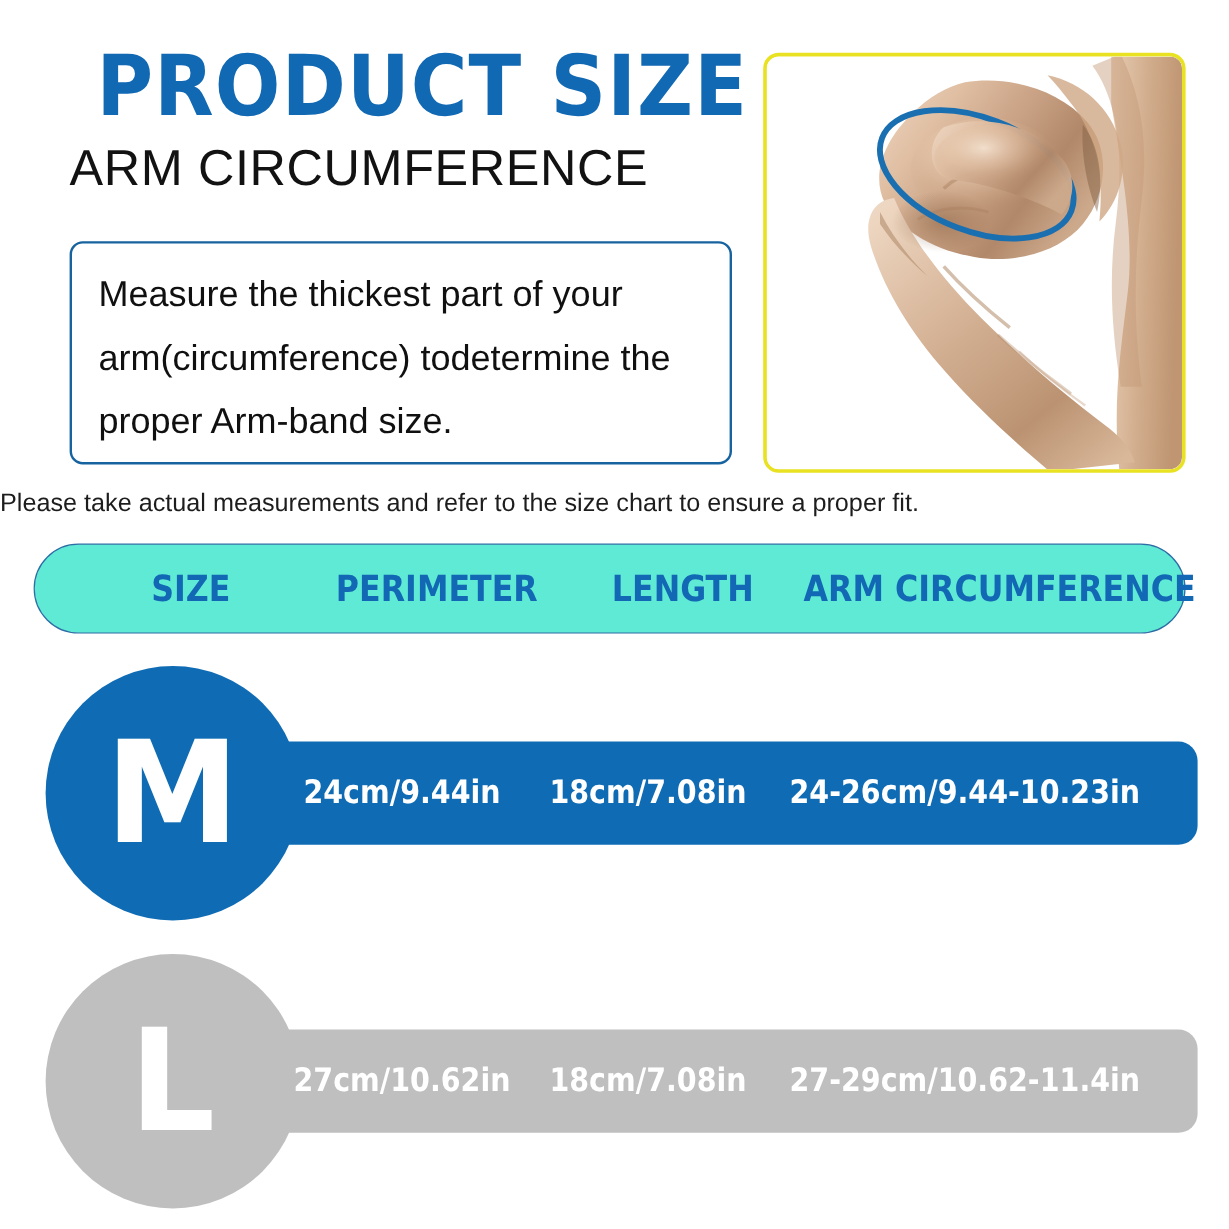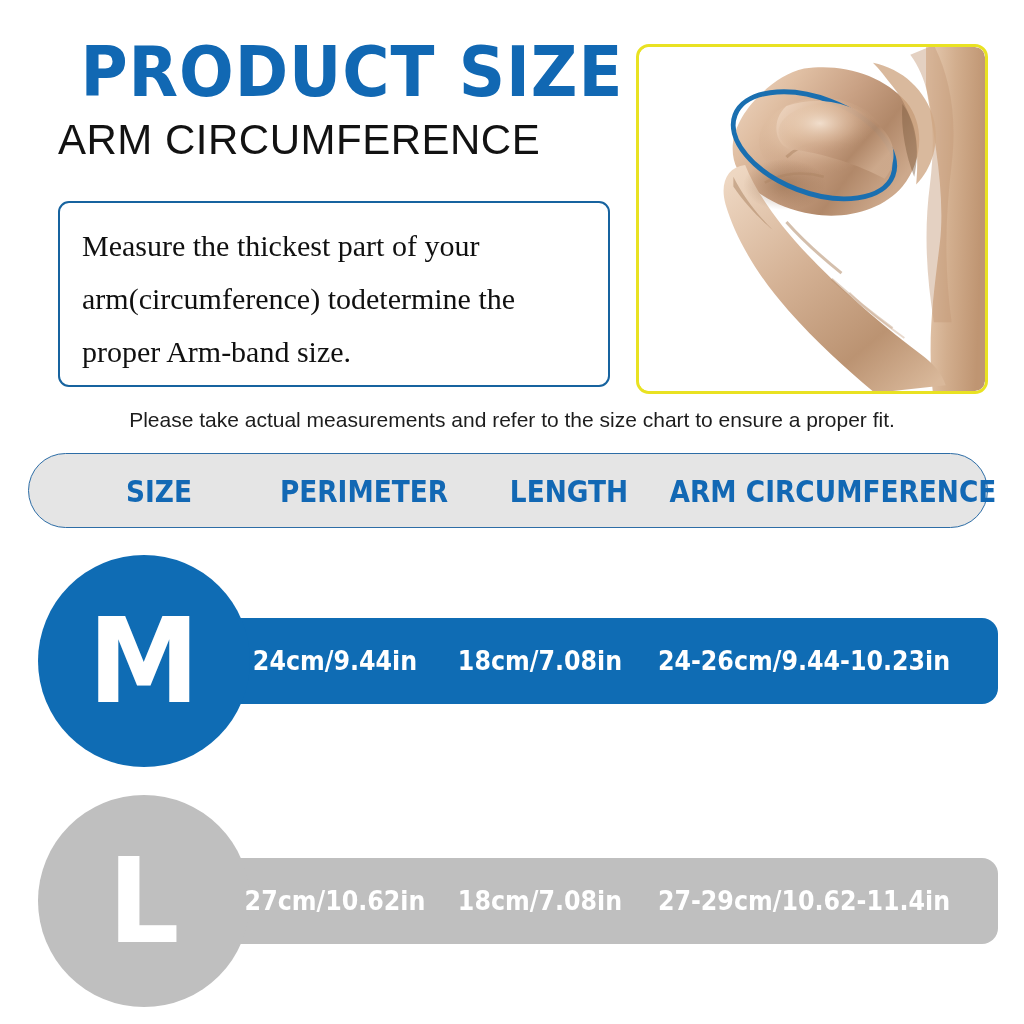--- a/index.html
+++ b/index.html
@@ -53,21 +53,21 @@
     top: 201px;
     width: 552px;
     height: 186px;
     box-sizing: border-box;
     border: 2px solid #17639F;
     border-radius: 11px;
     background: #ffffff;
     padding: 16px 22px 0 22px;
   }
   #instruction-text {
-    font-family: Liberation Serif, serif;
+    font-family: Liberation Sans, sans-serif;
     font-size: 30px;
     line-height: 53px;
     color: #101010;
   }
 
   
   #photo-panel {
     position: absolute;
     left: 636px;
     top: 44px;
@@ -83,38 +83,37 @@
     position: absolute;
     inset: 0;
   }
 
   
   #disclaimer {
     position: absolute;
     left: 0;
     top: 406px;
     width: 1024px;
-    text-align: center;
     font-family: "Liberation Sans", sans-serif;
     font-size: 21px;
     line-height: 28px;
     color: #1d1d1d;
   }
 
   
   #table-header-row {
     position: absolute;
     left: 28px;
     top: 453px;
     width: 960px;
     height: 75px;
     box-sizing: border-box;
     border: 1.5px solid #2D6DA6;
     border-radius: 38px;
-    background: #e5e5e5;
+    background: #5eead4;
   }
   .col-head {
     position: absolute;
     top: 0;
     height: 75px;
     line-height: 75px;
     font-family: "DejaVu Sans", sans-serif;
     font-weight: bold;
     font-size: 30px;
     letter-spacing: 0px;

